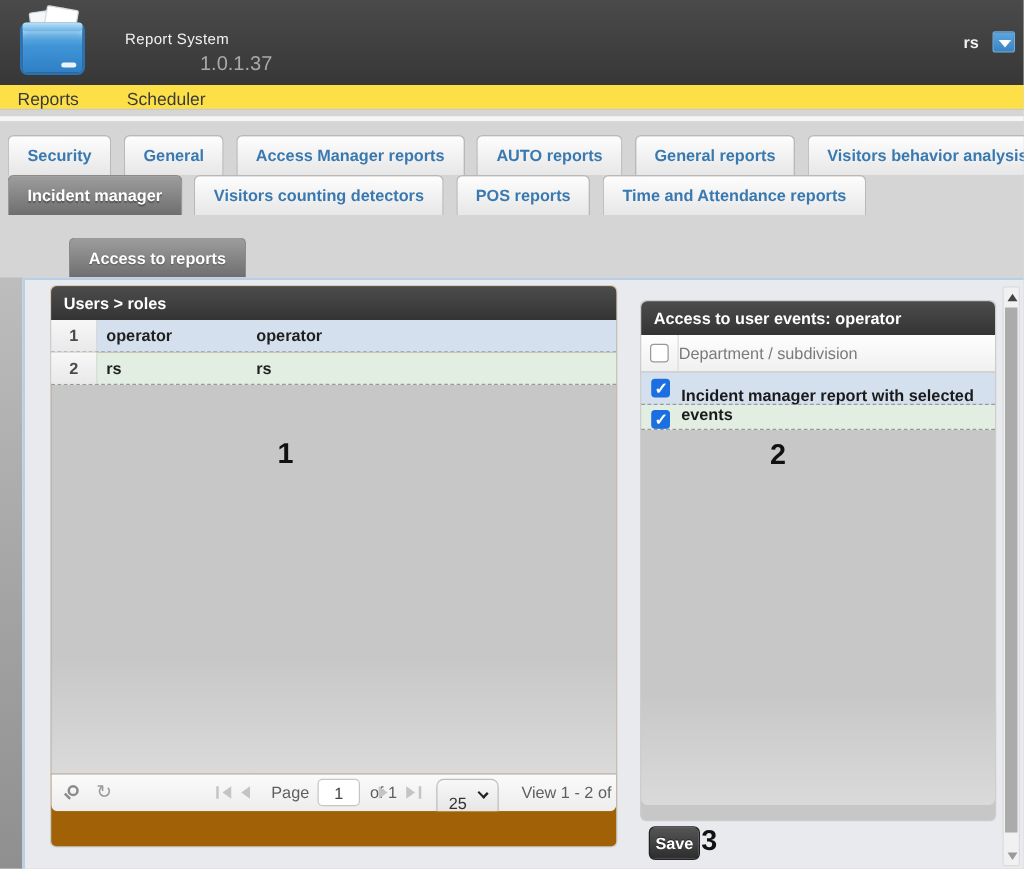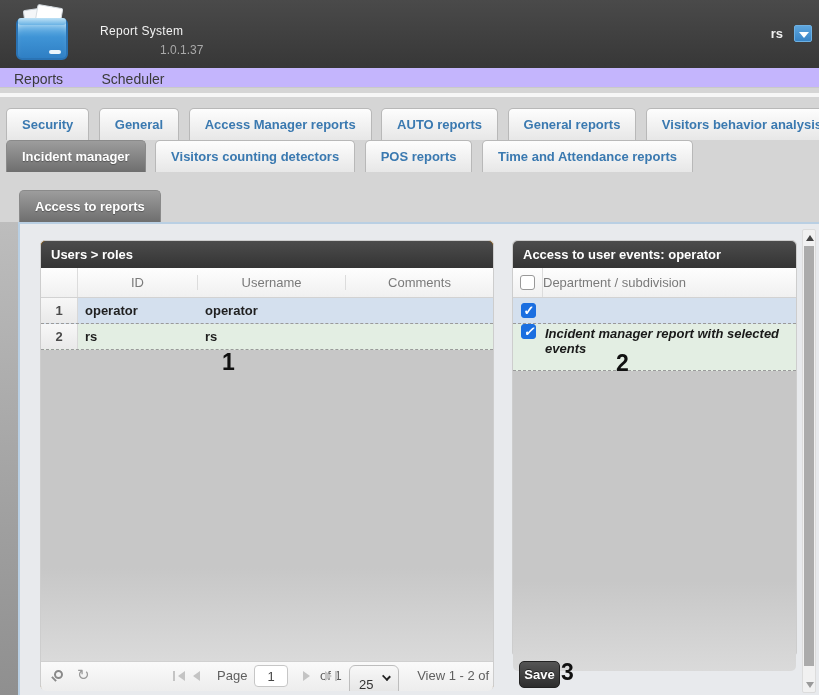--- a/index.html
+++ b/index.html
@@ -11,62 +11,62 @@
     background:linear-gradient(#4a4a4a,#373737); }
   .logo { position:absolute; left:14px; top:6px; width:60px; height:56px; }
   .logo .paper1 { position:absolute; left:10px; top:2px; width:30px; height:20px; background:#f4f6f8; border:1px solid #cfd6dc; transform:rotate(-8deg); border-radius:2px; }
   .logo .paper2 { position:absolute; left:22px; top:0; width:26px; height:18px; background:#ffffff; border:1px solid #d5dbe0; transform:rotate(10deg); border-radius:2px; }
   .logo .box { position:absolute; left:2px; top:12px; width:52px; height:42px;
     background:linear-gradient(#7ec3ee 0%,#3f94d6 45%,#2f7fc4 100%); border:2px solid #2a73b4; border-radius:6px;
     box-shadow:inset 0 10px 8px -6px rgba(255,255,255,.7); }
   .logo .lip { position:absolute; left:0px; top:-2px; width:48px; height:7px; background:linear-gradient(#bfe2f6,#69b2e4); border-radius:3px; }
   .logo .dash { position:absolute; right:5px; bottom:4px; width:12px; height:4px; background:#e9f4fb; border-radius:2px; }
   .app-title { position:absolute; left:100px; top:24px; color:#f2f2f2; font-size:12px; letter-spacing:.3px; }
-  .app-version { position:absolute; left:160px; top:43px; color:#a9a9a9; font-size:12px; }
+  .app-version { position:absolute; left:160px; top:43px; color:#a9a9a9; font-size:16px; }
   .user-name { position:absolute; right:36px; top:26px; color:#f0f0f0; font-size:13px; font-weight:bold; }
   .user-menu-btn { position:absolute; right:7px; top:25px; width:18px; height:17px; border-radius:2px;
     background:linear-gradient(#5ea6de,#3784c6); border:1px solid #6db0e2; cursor:pointer; }
   .user-menu-btn .tri { position:absolute; left:4px; top:6px; width:0; height:0;
     border-left:5px solid transparent; border-right:5px solid transparent; border-top:6px solid #fff; }
 
   
-  .menu-bar { position:absolute; left:0; top:68px; width:819px; height:20px; background:#c4b5fd;
+  .menu-bar { position:absolute; left:0; top:68px; width:819px; height:20px; background:#fde047;
     border-bottom:1px solid #c9c9c9; }
   .menu-item { display:inline-block; font-size:14px; color:#3a3a3a; padding:3px 0 0 0; margin-left:14px; cursor:pointer; }
   .menu-item + .menu-item { margin-left:34px; }
   .light-strip { position:absolute; left:0; top:93px; width:819px; height:4px; background:#f6f6f6; }
 
   
   .tabs-zone { position:absolute; left:0; top:97px; width:819px; height:125px; background:#d5d5d5; }
   .tab-row { position:absolute; left:6px; white-space:nowrap; }
   .tab-row1 { top:11px; }
   .tab-row2 { top:43px; }
   .tab { display:inline-block; height:32px; line-height:31px; padding:0 15px; margin-right:5px;
     background:linear-gradient(#fdfdfd,#e7e7e7); border:1px solid #b8b8b8; border-bottom:none;
     border-radius:5px 5px 0 0; color:#3a79b0; font-size:13px; font-weight:bold; cursor:pointer; }
   .tab.active { background:linear-gradient(#9d9d9d,#6e6e6e); color:#fff; border-color:#8a8a8a;
     text-shadow:0 1px 1px rgba(0,0,0,.35); }
   .subtab-row { position:absolute; left:19px; top:93px; }
-  .subtab-row .tab { margin-right:0; }
+  .subtab-row .tab { margin-right:0;margin-left:36px; }
 
   
   .main-panel { position:absolute; left:18px; top:222px; width:801px; height:473px;
     border-top:2px solid #b9cfe3; border-left:2px solid #b9cfe3; background:#e8eaed; }
   .page-left-margin { position:absolute; left:0; top:222px; width:18px; height:473px;
     background:linear-gradient(#bdbdbd,#8f8f8f); }
 
   
   .grid-titlebar { height:27px; line-height:27px; background:linear-gradient(#4c4c4c,#343434);
     border-radius:5px 5px 0 0; color:#fff; font-size:13px; font-weight:bold; padding-left:10px; }
   .grid-colhead { height:30px; background:linear-gradient(#fefefe,#f0f0f0); border-bottom:1px solid #d2d2d2;
     color:#7a7a7a; font-size:13px; display:flex; align-items:center; }
   .grid-empty { background:linear-gradient(180deg,#c7c7c7 0%,#c7c7c7 70%,#dadada 100%); position:relative; }
 
   
-  .users-grid { position:absolute; left:20px; top:16px; width:454px; height:450px;
+  .users-grid { position:absolute; left:20px; top:4px; width:454px; height:450px;
     border:1px solid #cdcdcd; border-radius:5px; background:#a16207; }
   .u-colhead .c-num { width:37px; height:100%; border-right:1px solid #dcdcdc; }
   .u-colhead .c-id { width:120px; text-align:center; border-right:1px solid #dcdcdc; }
   .u-colhead .c-user { width:148px; text-align:center; border-right:1px solid #dcdcdc; }
   .u-colhead .c-comm { flex:1; text-align:center; }
   .u-row { height:26px; display:flex; font-size:13px; font-weight:bold; color:#1f1f1f;
     border-bottom:1px dashed #9a9a9a; cursor:pointer; }
   .u-row .cell-num { width:37px; background:linear-gradient(#f7f7f7,#e9e9e9); border-right:1px solid #d8d8d8;
     text-align:center; line-height:25px; color:#4a4a4a; }
   .u-row .cell { line-height:25px; padding-left:7px; }
@@ -87,40 +87,40 @@
   .refresh-icon { position:absolute; left:36px; top:4px; font-size:15px; color:#9a9a9a; cursor:pointer; }
   .pg-nav { position:absolute; top:9px; display:flex; align-items:center; gap:3px; }
   .pg-first { left:132px; } .pg-prev { left:152px; } .pg-next { left:262px; } .pg-last { left:284px; }
   .tri-l { width:0; height:0; border-top:5px solid transparent; border-bottom:5px solid transparent; border-right:7px solid #c4c4c4; }
   .tri-r { width:0; height:0; border-top:5px solid transparent; border-bottom:5px solid transparent; border-left:7px solid #c4c4c4; }
   .bar { width:2px; height:10px; background:#c4c4c4; }
   .pg-label { position:absolute; left:176px; top:6px; }
   .pg-input { position:absolute; left:213px; top:3px; width:34px; height:22px; border:1px solid #c6c6c6;
     border-radius:4px; text-align:center; font-size:13px; color:#444; background:#fff;
     font-family:"Liberation Sans",sans-serif; }
-  .pg-of { position:absolute; left:255px; top:6px;margin-left:24px; }
+  .pg-of { position:absolute; left:255px; top:6px; }
   .pg-select { position:absolute; left:308px; top:3px; width:50px; height:39px; border:1px solid #bdbdbd;
     border-radius:6px; background:linear-gradient(#f8f8f8,#dedede); cursor:pointer; font-size:13px; color:#333;
     display:flex; align-items:center; padding-left:9px; }
   .pg-select .chev { position:absolute; right:8px; top:7px; width:7px; height:7px;
     border-right:2px solid #222; border-bottom:2px solid #222; transform:rotate(45deg) scale(1,.8); }
   .pg-view { position:absolute; right:-7px; top:6px; white-space:nowrap; }
 
   
   .access-grid { position:absolute; left:492px; top:16px; width:285px; height:417px;
     border:1px solid #cdcdcd; border-radius:5px; background:#c7c7c7; }
   .a-colhead { position:relative; }
   .a-colhead .cb-wrap { width:30px; display:flex; justify-content:center; border-right:1px solid #dcdcdc; height:100%; align-items:center; }
   .a-colhead .c-dep { flex:1; }
   .a-row { display:flex; font-size:13px; font-weight:bold; color:#1a1a1a;
     border-bottom:1px dashed #9a9a9a; cursor:pointer; }
   .a-row .cb-cell { width:30px; display:flex; justify-content:center; align-items:center; }
   .a-row .lbl { flex:1; padding:3px 4px 3px 2px; line-height:1.15; }
   .a-row1 { height:26px; align-items:center; }
-  .a-row2 { height:47px; align-items:flex-start;font-style:italic; }
+  .a-row2 { height:20px; align-items:flex-end; }
   .a-empty { height:300px; border-radius:0 0 5px 5px; }
 
   .checkbox { width:15px; height:15px; border-radius:3px; cursor:pointer; }
   .checkbox.unchecked { background:#fff; border:1px solid #999; }
   .checkbox.checked { background:#1b6fe0; border:1px solid #1b6fe0; position:relative; }
   .checkbox.checked::after { content:"\2713"; position:absolute; left:2px; top:-1px; color:#fff;
     font-size:13px; font-weight:bold; }
 
   
   .save-btn { position:absolute; left:499px; top:437px; width:41px; height:27px;
@@ -188,26 +188,20 @@
     <span class="tab active">Access to reports</span>
   </div>
 </div>
 
 <div class="page-left-margin"></div>
 
 <div class="main-panel">
 
   <div class="users-grid">
     <div class="grid-titlebar">Users &gt; roles</div>
-    <div class="grid-colhead u-colhead">
-      <div class="c-num"></div>
-      <div class="c-id">ID</div>
-      <div class="c-user">Username</div>
-      <div class="c-comm">Comments</div>
-    </div>
     <div class="u-row row-selected">
       <div class="cell-num">1</div>
       <div class="cell cell-id">operator</div>
       <div class="cell cell-user">operator</div>
       <div class="cell cell-comm"></div>
     </div>
     <div class="u-row row-alt">
       <div class="cell-num">2</div>
       <div class="cell cell-id">rs</div>
       <div class="cell cell-user">rs</div>

